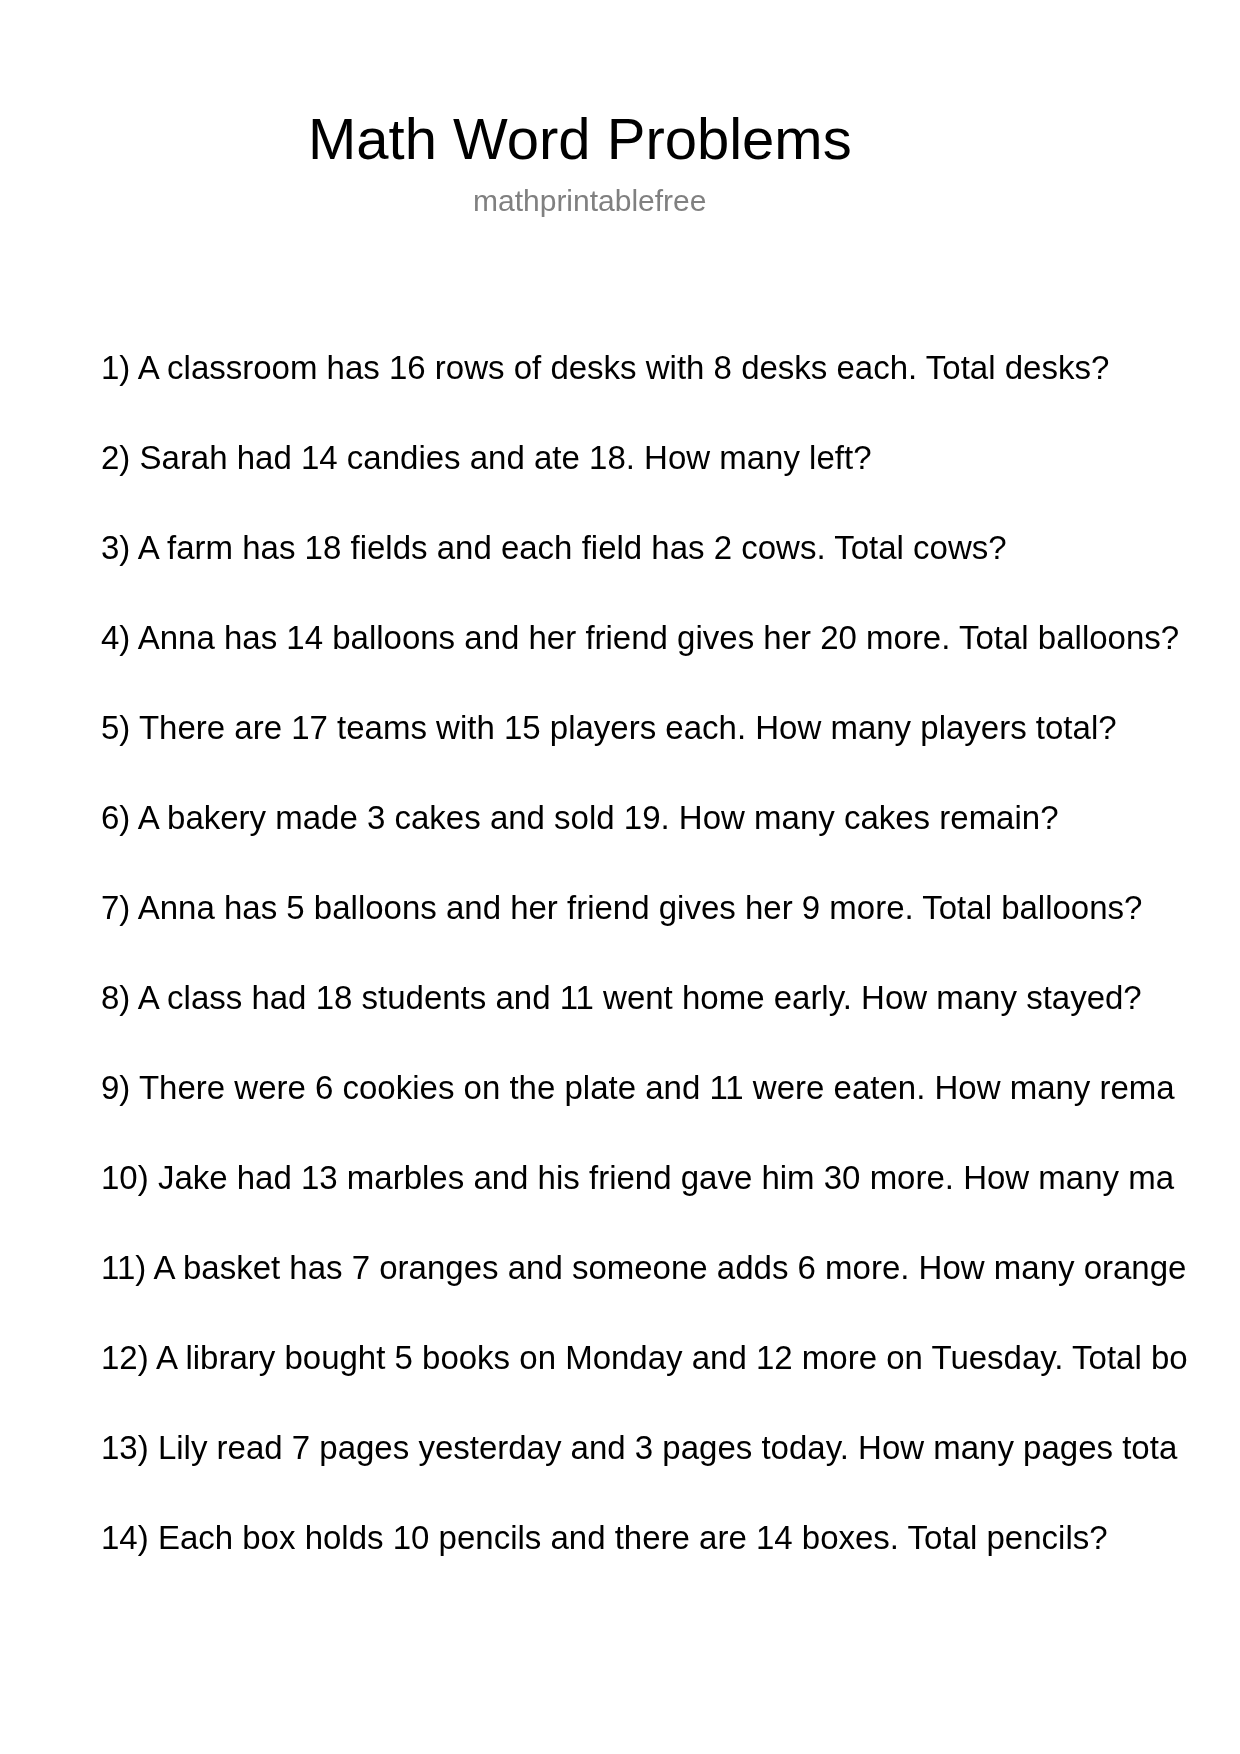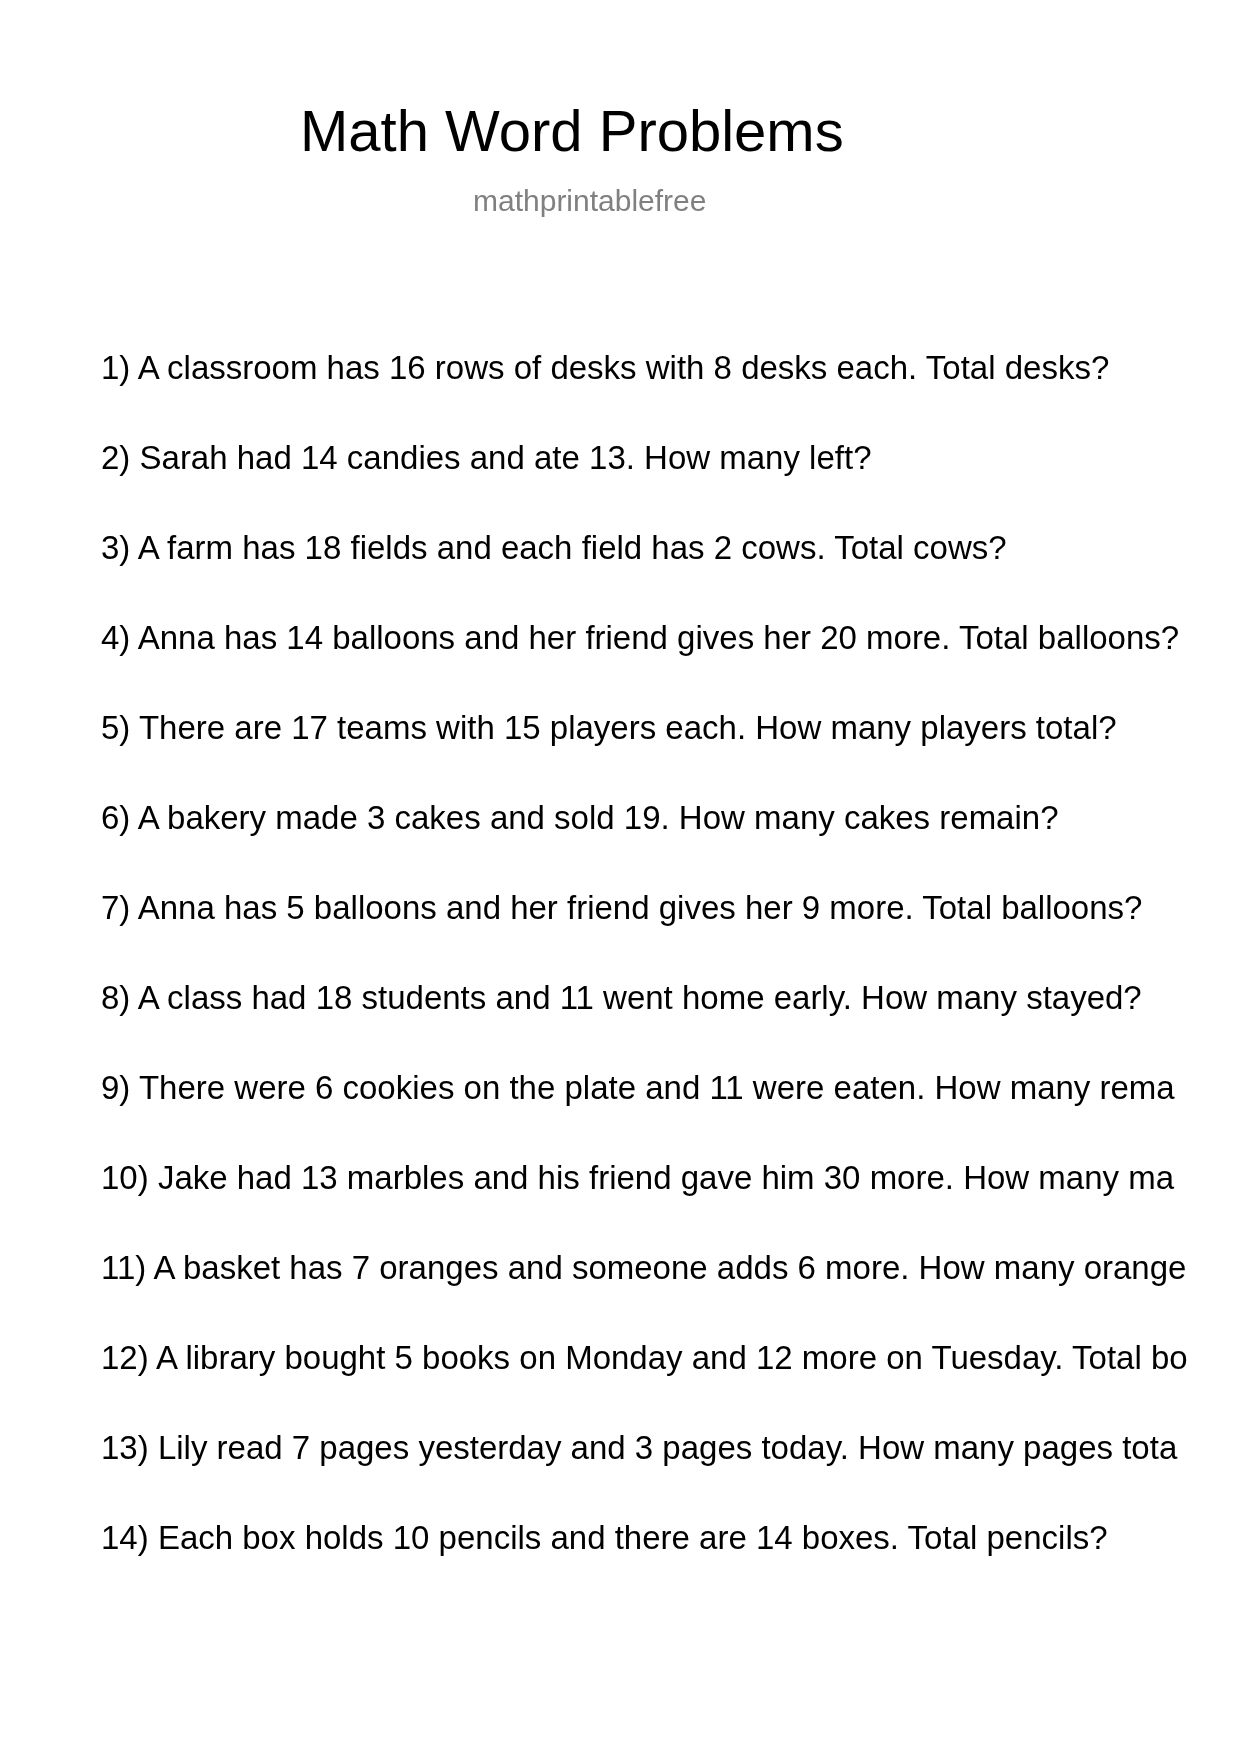--- a/index.html
+++ b/index.html
@@ -2,21 +2,21 @@
 <html><head>
 <meta charset="utf-8">
 <style>
   html, body { margin: 0; padding: 0; background: #ffffff; }
   body {
     width: 1240px; height: 1754px; position: relative; overflow: hidden;
     font-family: "Liberation Sans", sans-serif; color: #000;
   }
   .title {
     position: absolute; left: 300px; top: 98px;
-    font-size: 58px; line-height: 66px; white-space: nowrap; margin: 0; font-weight: normal;
+    font-size: 58px; line-height: 66px; white-space: nowrap; margin: 8px; font-weight: normal;
   }
   .subtitle {
     position: absolute; left: 473px; top: 183px;
     font-size: 30px; line-height: 36px; color: #808080; white-space: nowrap; text-align: right;
   }
   .problems {
     position: absolute; left: 101px; top: 349px; margin: 0; padding: 0; list-style: none;
     width: 1400px;
   }
   .problem {
@@ -24,21 +24,21 @@
   }
 </style>
 </head>
 <body>
 
 <h1 class="title">Math Word Problems</h1>
 <div class="subtitle">mathprintablefree</div>
 
 <ol class="problems">
   <li class="problem"><span>1)</span> <span>A classroom has 16 rows of desks with 8 desks each. Total desks?</span></li>
-  <li class="problem"><span>2)</span> <span>Sarah had 14 candies and ate 13. How many left?</span></li>
+  <li class="problem"><span>2)</span> <span>Sarah had 14 candies and ate 18. How many left?</span></li>
   <li class="problem"><span>3)</span> <span>A farm has 18 fields and each field has 2 cows. Total cows?</span></li>
   <li class="problem"><span>4)</span> <span>Anna has 14 balloons and her friend gives her 20 more. Total balloons?</span></li>
   <li class="problem"><span>5)</span> <span>There are 17 teams with 15 players each. How many players total?</span></li>
   <li class="problem"><span>6)</span> <span>A bakery made 3 cakes and sold 19. How many cakes remain?</span></li>
   <li class="problem"><span>7)</span> <span>Anna has 5 balloons and her friend gives her 9 more. Total balloons?</span></li>
   <li class="problem"><span>8)</span> <span>A class had 18 students and 11 went home early. How many stayed?</span></li>
   <li class="problem"><span>9)</span> <span>There were 6 cookies on the plate and 11 were eaten. How many rema</span></li>
   <li class="problem"><span>10)</span> <span>Jake had 13 marbles and his friend gave him 30 more. How many ma</span></li>
   <li class="problem"><span>11)</span> <span>A basket has 7 oranges and someone adds 6 more. How many orange</span></li>
   <li class="problem"><span>12)</span> <span>A library bought 5 books on Monday and 12 more on Tuesday. Total bo</span></li>

